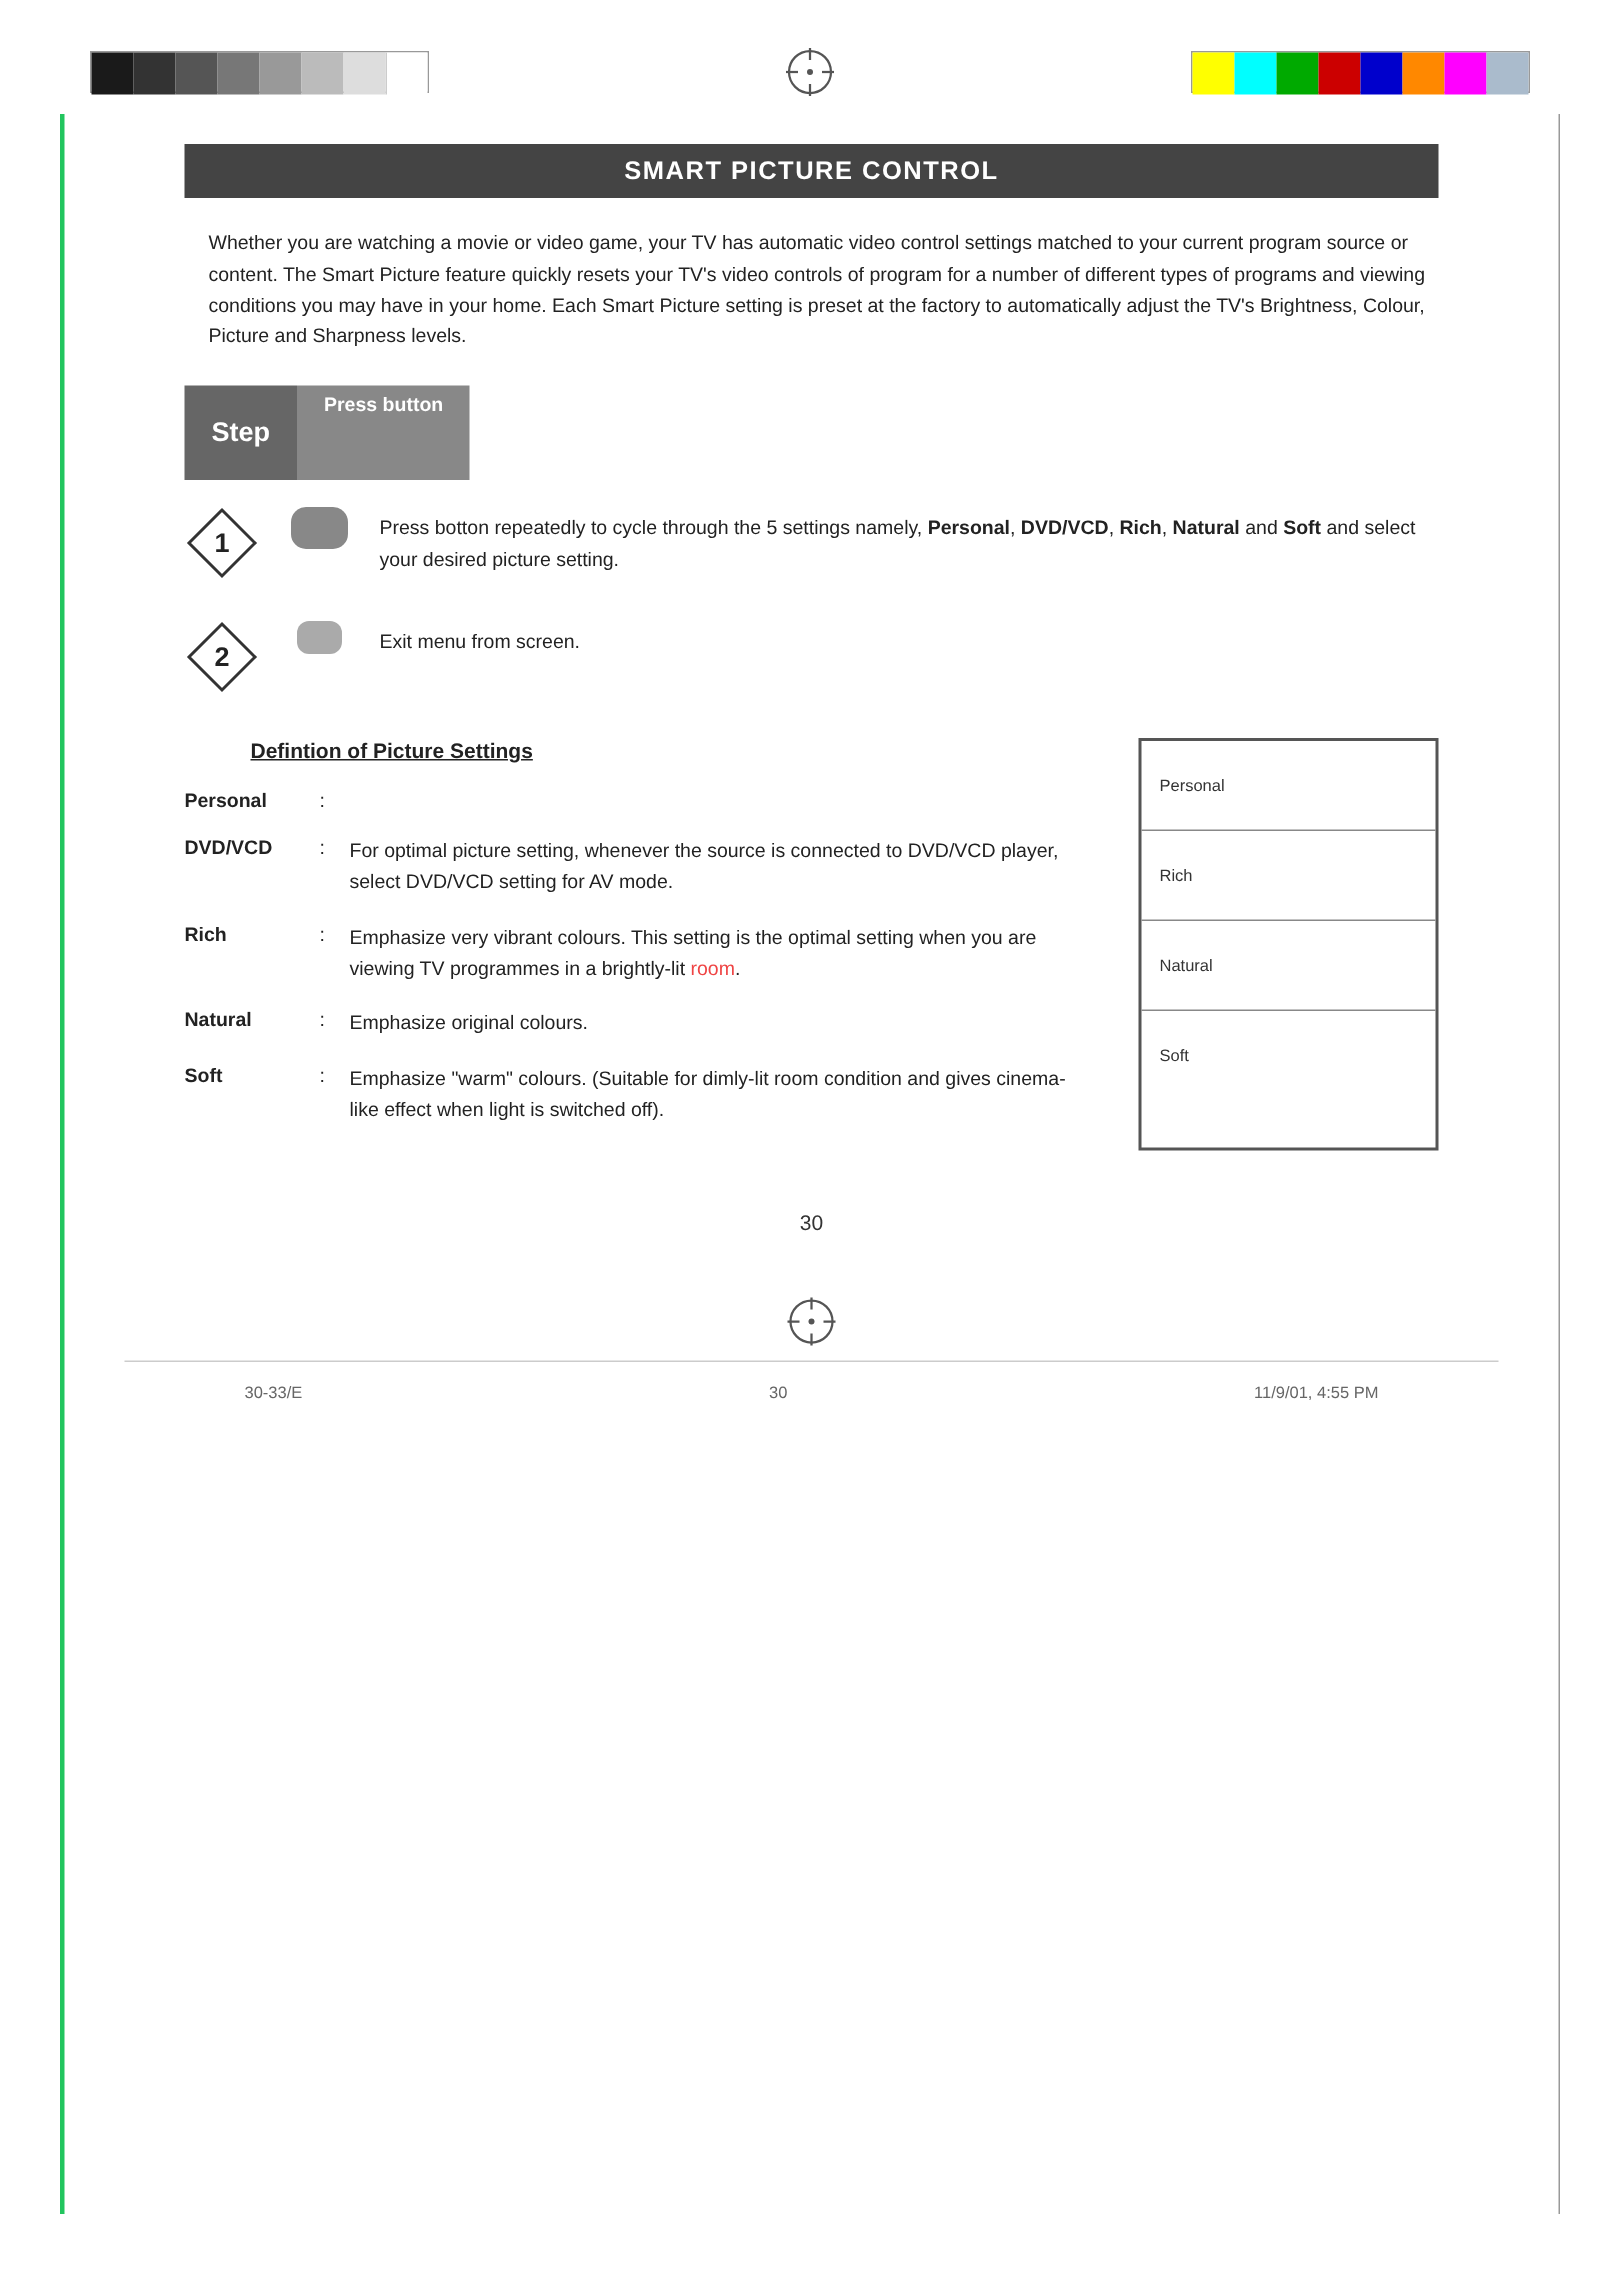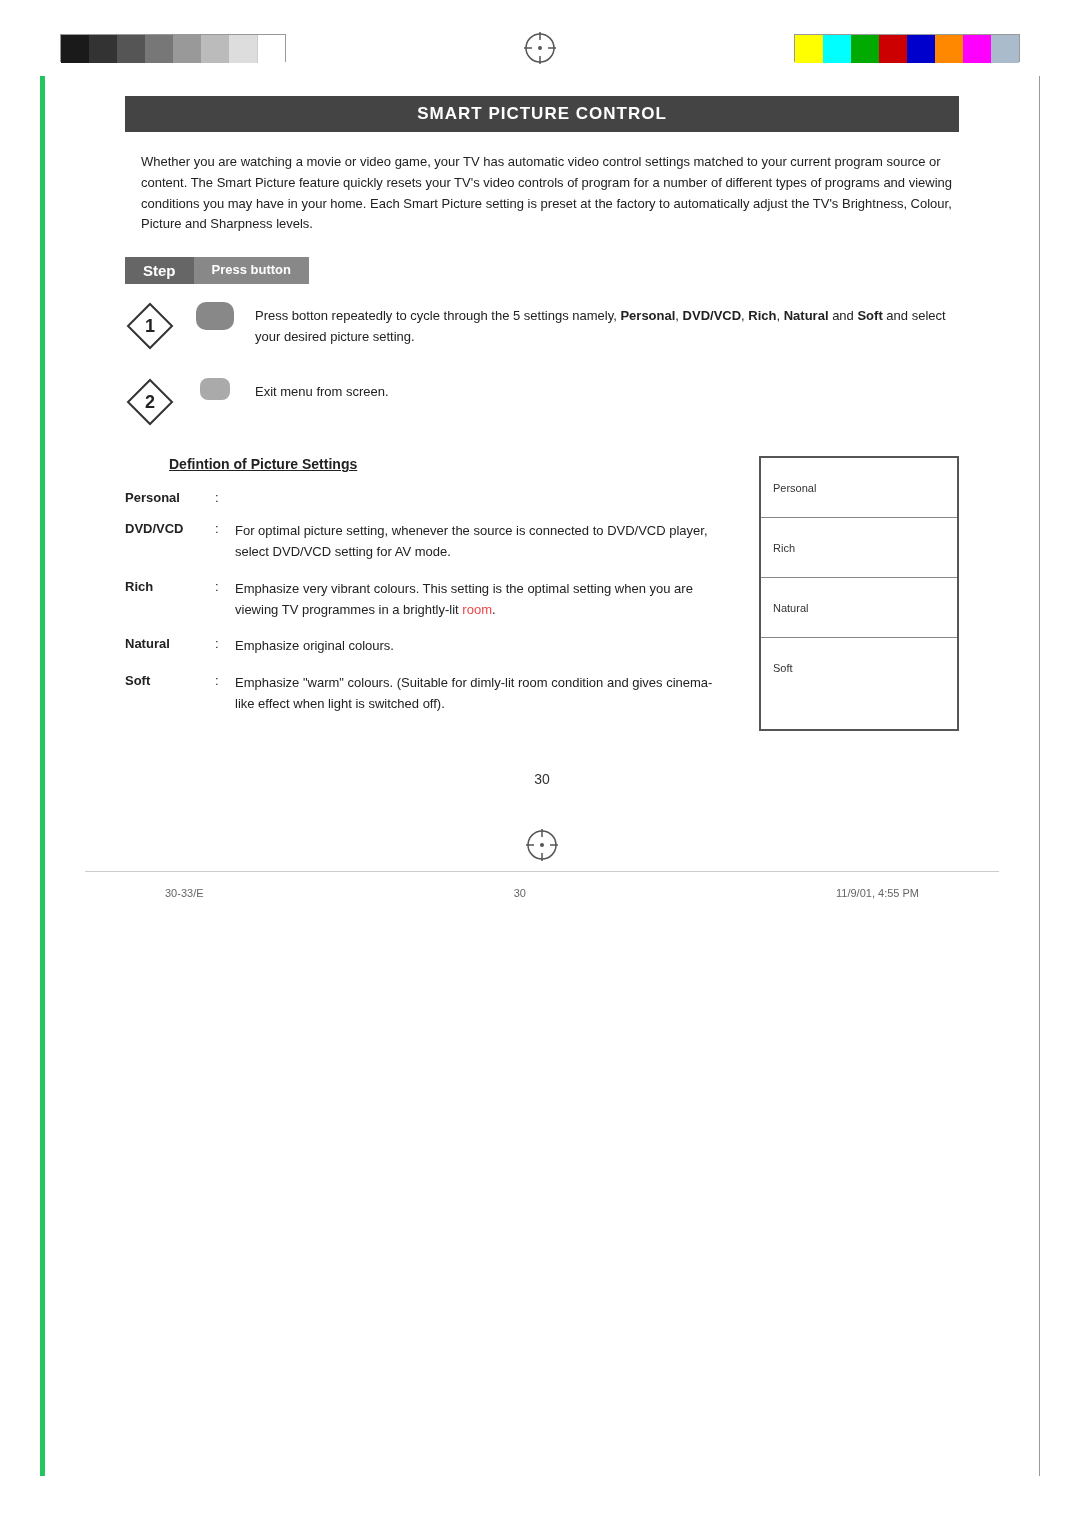--- a/index.html
+++ b/index.html
@@ -46,21 +46,21 @@
     .color-bar-right {
       display: flex;
       height: 28px;
       border: 1px solid #999;
     }
     .color-bar-right .cb { width: 28px; height: 28px; }
 
     
     .page-border {
       margin: 0 40px;
-      border-left: 5px solid #22c55e;
+      border-left: 3px solid #22c55e;
       border-right: 1px solid #999;
       min-height: 1400px;
       position: relative;
     }
 
     .content {
       padding: 20px 80px 40px 80px;
     }
 
     
@@ -90,22 +90,22 @@
     
     .step-header {
       display: flex;
       gap: 0;
       margin-bottom: 18px;
     }
     .step-label {
       background: #666;
       color: #fff;
       font-weight: bold;
-      padding: 5px 18px;
-      font-size: 15px;
+      padding: 21px 18px;
+      font-size: 18px;
     }
     .press-button-label {
       background: #888;
       color: #fff;
       font-weight: bold;
       padding: 5px 18px;
       font-size: 13px;
     }
 
     .step-row {

